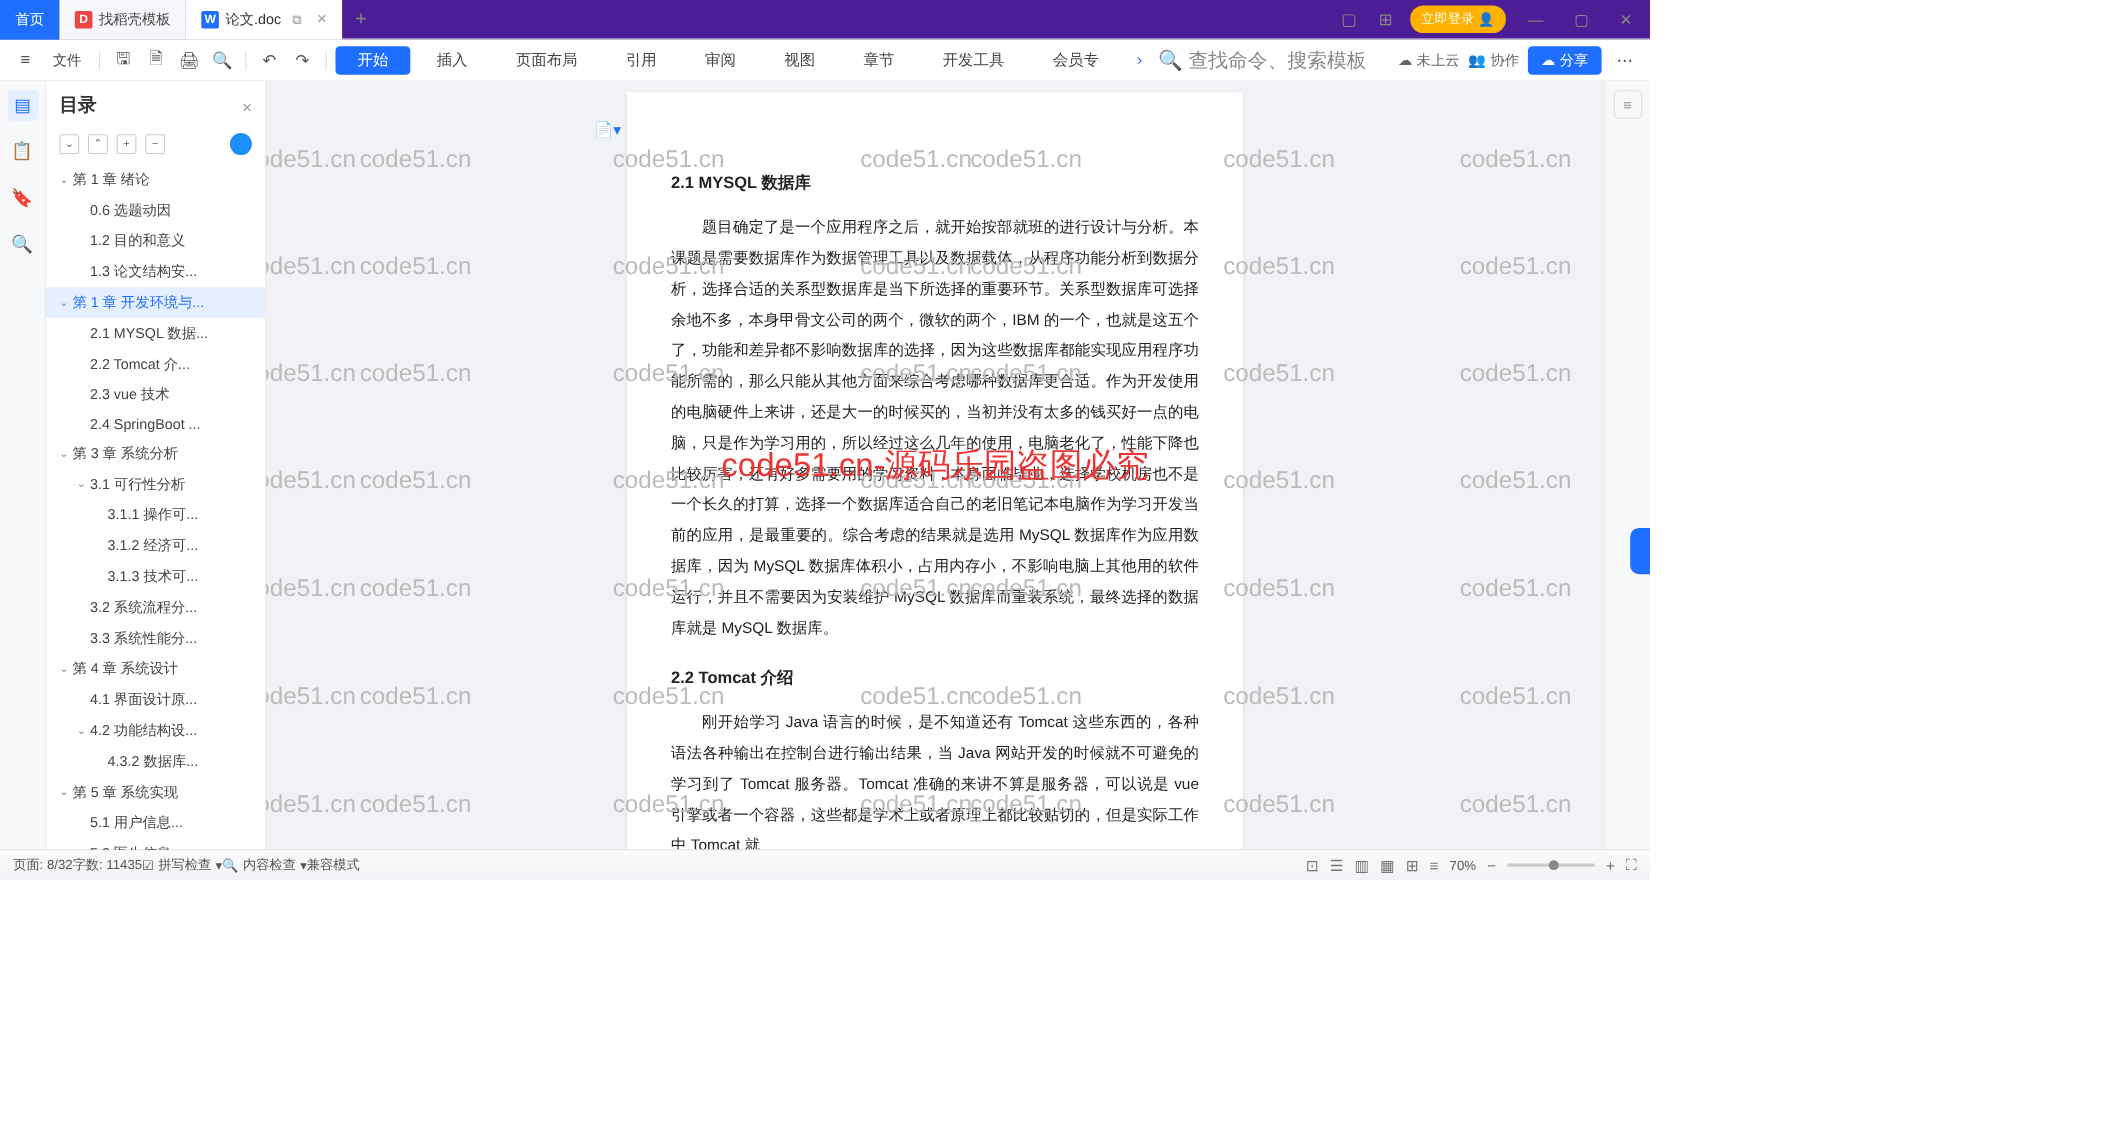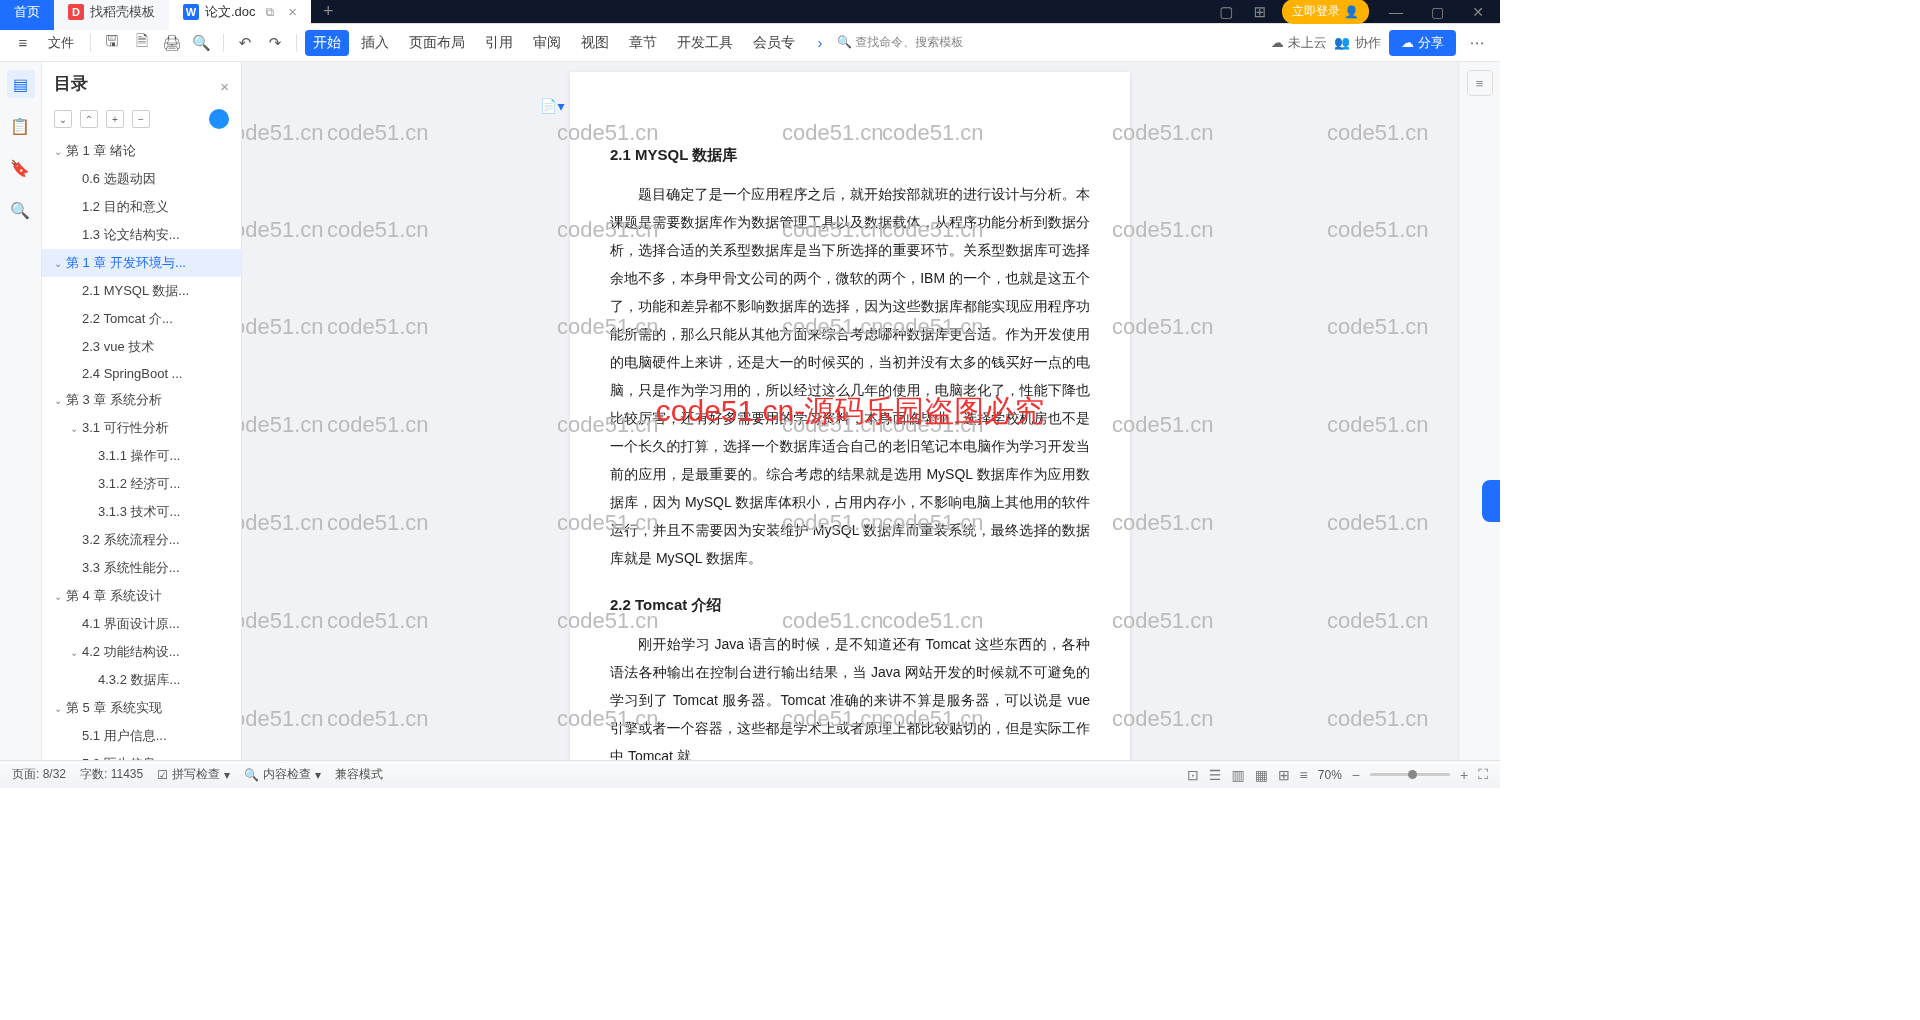--- a/index.html
+++ b/index.html
@@ -1,39 +1,39 @@
 <!DOCTYPE html>
 <html><head>
 <meta charset="utf-8">
 <style>
 *{margin:0;padding:0;box-sizing:border-box;font-family:"Microsoft YaHei",Arial,sans-serif}
 body{width:1500px;height:800px;background:#fff;overflow:hidden;font-size:13px;color:#333;position:relative}
-.titlebar{height:24px;background:#0f172a;display:flex;align-items:center;border-bottom:1px solid #e0e0e0}
+.titlebar{height:36px;background:#4c1d95;display:flex;align-items:center;border-bottom:1px solid #e0e0e0}
 .tab{height:36px;padding:0 14px;display:flex;align-items:center;gap:6px;font-size:13px;cursor:pointer}
 .tab.home{background:#1e6fff;color:#fff;font-weight:500}
 .tab.normal{background:#f5f7fa;color:#444}
 .tab.active{background:#fff;color:#333}
 .tab-icon{width:16px;height:16px;display:flex;align-items:center;justify-content:center;font-size:11px;border-radius:2px}
 .tab-icon.red{background:#e44;color:#fff;font-weight:bold}
 .tab-icon.blue{background:#1e6fff;color:#fff;font-weight:bold}
 .tab-close{color:#999;font-size:15px;margin-left:8px}
 .tab-extra{color:#999;font-size:12px;margin-left:4px}
 .tab-add{padding:0 12px;color:#888;font-size:18px}
 .titlebar-right{margin-left:auto;display:flex;align-items:center;gap:12px;padding-right:8px}
 .tbr-icon{color:#888;font-size:15px;padding:4px}
 .login-btn{background:#ffb100;color:#fff;padding:4px 10px;border-radius:12px;font-size:12px;display:flex;align-items:center;gap:4px}
 .win-btn{color:#888;font-size:14px;padding:4px 8px}
 .toolbar{height:38px;display:flex;align-items:center;padding:0 10px;gap:4px;border-bottom:1px solid #e8e8e8}
 .tb-icon{width:26px;height:26px;display:flex;align-items:center;justify-content:center;color:#555;font-size:15px;border-radius:3px}
 .tb-text{padding:0 8px;color:#444;font-size:13px}
 .tb-divider{width:1px;height:18px;background:#e0e0e0;margin:0 4px}
-.menu-item{padding:4px 8px;color:#444;font-size:14px;border-radius:4px}
+.menu-item{padding:4px 20px;color:#444;font-size:14px;border-radius:4px}
 .menu-item.active{background:#1e6fff;color:#fff}
 .toolbar-right{margin-left:auto;display:flex;align-items:center;gap:8px}
-.search-box{color:#888;font-size:12px}
+.search-box{color:#888;font-size:18px}
 .cloud-status{color:#666;font-size:13px;display:flex;align-items:center;gap:4px}
 .share-btn{background:#1e6fff;color:#fff;padding:4px 12px;border-radius:4px;font-size:13px;display:flex;align-items:center;gap:4px}
 .main{display:flex;height:calc(100% - 36px - 38px - 28px)}
 .left-rail{width:42px;background:#f7f8fa;border-right:1px solid #e8e8e8;display:flex;flex-direction:column;align-items:center;padding-top:8px;gap:14px}
 .rail-icon{width:28px;height:28px;display:flex;align-items:center;justify-content:center;color:#666;font-size:16px;border-radius:4px}
 .rail-icon.active{background:#e6efff;color:#1e6fff}
 .outline-panel{width:200px;border-right:1px solid #e8e8e8;display:flex;flex-direction:column;background:#fff}
 .outline-header{padding:10px 12px;display:flex;align-items:flex-end;justify-content:space-between}
 .outline-title{font-size:17px;font-weight:600;color:#333}
 .outline-close{color:#999;font-size:15px}
@@ -52,21 +52,21 @@
 .page h1{font-size:18px;font-weight:bold;text-align:center;margin-bottom:20px}
 .page h2{font-size:15px;font-weight:bold;margin:18px 0 10px}
 .page p{text-indent:2em;text-align:justify}
 .page-icon-tl{position:absolute;top:20px;left:-30px;color:#1e6fff;font-size:14px}
 .right-rail{width:42px;background:#f7f8fa;border-left:1px solid #e8e8e8;display:flex;flex-direction:column;align-items:center;padding-top:8px}
 .right-rail-btn{width:26px;height:26px;border:1px solid #ddd;border-radius:4px;display:flex;align-items:center;justify-content:center;color:#888}
 .watermark-overlay{position:absolute;inset:0;pointer-events:none;color:#bbb;font-size:22px}
 .wm{position:absolute}
 .wm-red{position:absolute;color:#e33;font-size:30px;font-weight:500;left:50%;top:50%;transform:translate(-50%,-50%)}
 .side-tab{position:absolute;right:0;top:480px;width:18px;height:42px;background:#1e6fff;border-radius:8px 0 0 8px}
-.statusbar{height:28px;background:linear-gradient(#fafbfc,#f0f2f5);border-top:1px solid #e0e0e0;display:flex;align-items:center;padding:0 12px;font-size:12px;color:#555;gap:14px}
+.statusbar{height:28px;background:linear-gradient(#fafbfc,#f0f2f5);border-top:1px solid #e0e0e0;display:flex;align-items:center;padding:0 12px;font-size:12px;color:#555;}
 .sb-item{display:flex;align-items:center;gap:4px}
 .sb-right{margin-left:auto;display:flex;align-items:center;gap:10px}
 .sb-icon{color:#777;font-size:14px}
 .zoom-slider{width:80px;height:3px;background:#ccc;border-radius:2px;position:relative}
 .zoom-thumb{position:absolute;left:48%;top:-3px;width:9px;height:9px;background:#888;border-radius:50%}
 </style>
 </head>
 <body>
 
 <div class="titlebar">

